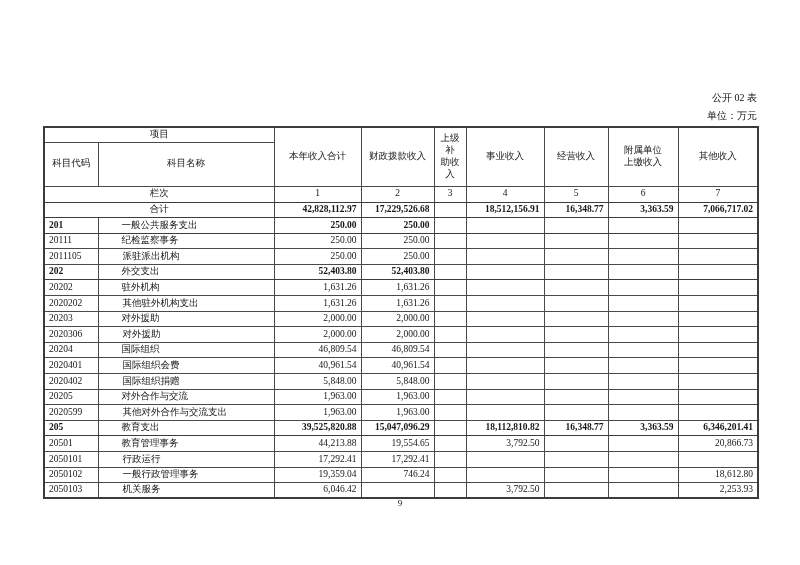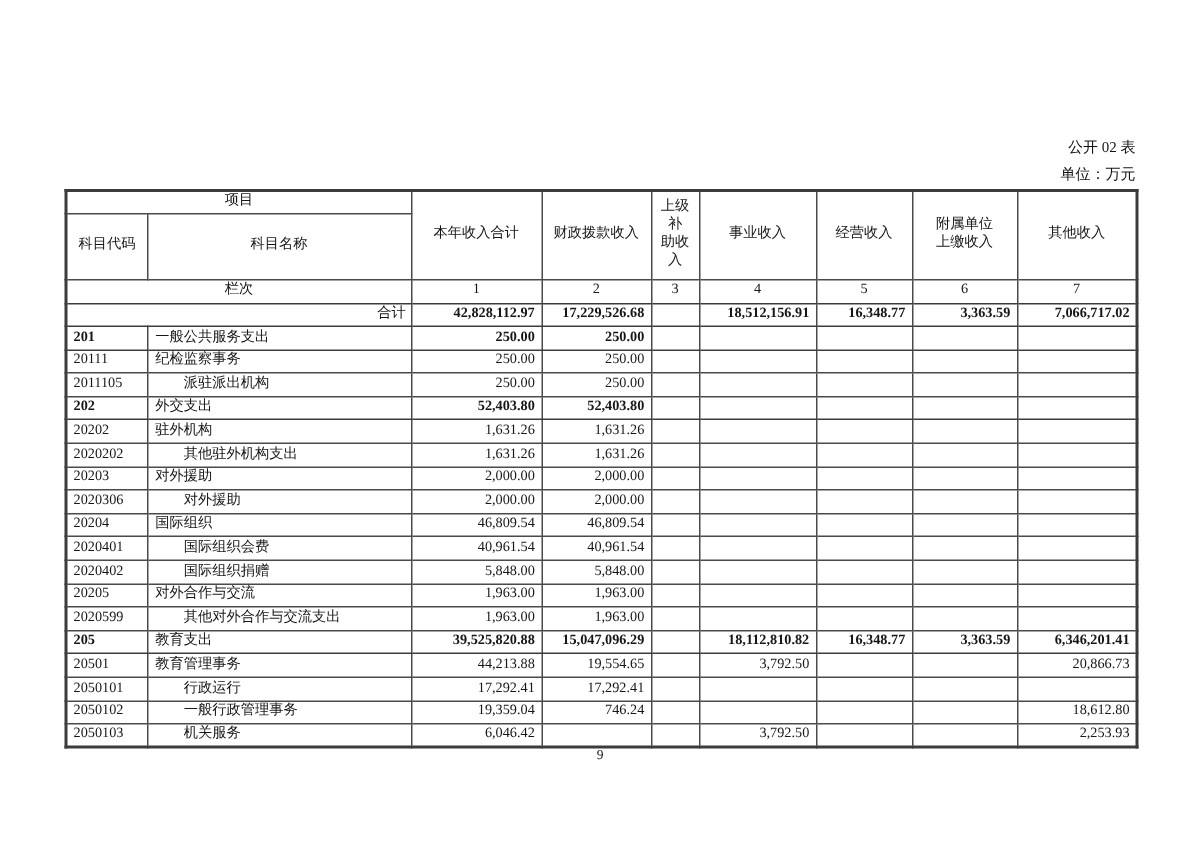--- a/index.html
+++ b/index.html
@@ -53,24 +53,24 @@
     padding: 0 3px;
     color: #161616;
   }
   thead th { text-align: center; white-space: pre-line; line-height: 1.25; }
   tr.hr-a th { height: 15px; }
   tr.hr-b th { height: 44px; }
   tr.hr-c th { height: 16px; border-bottom: 1.5px solid #3c3c3c; }
 
   tbody td { height: 15.6px; line-height: 1; white-space: nowrap; }
   td.cell-code  { text-align: left; padding-left: 4px; margin-top: 24px; }
-  td.cell-name  { text-align: left; padding-left: 5px; }
+  td.cell-name  { text-align: left; padding-left: 23px; }
   td.cell-name.indent { padding-left: 24px; }
   td.cell-num   { text-align: right; padding-right: 4px; }
-  td.cell-total-label { text-align: right; }
+  td.cell-total-label { text-align: center; }
 
   tr.bold-row td { border-top: 1.5px solid #3c3c3c; border-bottom: 1.5px solid #3c3c3c; }
   tr.bold-row td.cell-code, tr.bold-row td.cell-num { font-weight: bold; }
 
   .page-number {
     position: absolute;
     top: 498px; left: 0; width: 100%;
     text-align: center;
     font-size: 9px;
   }

